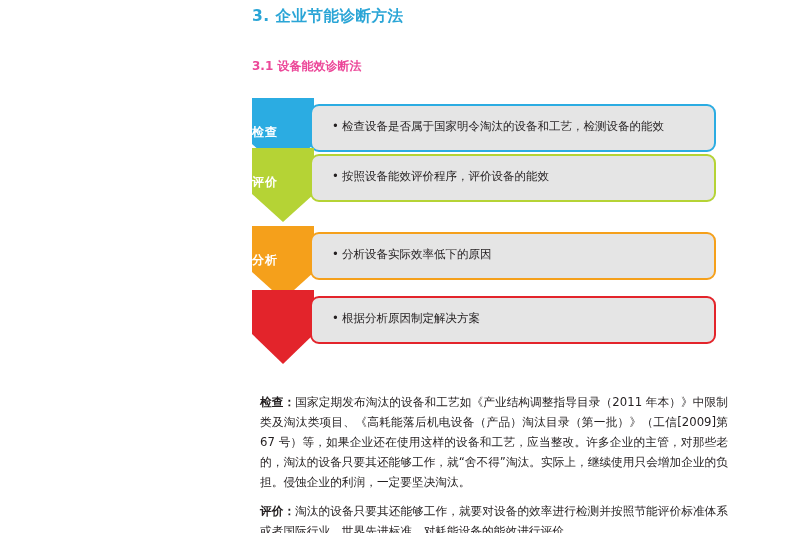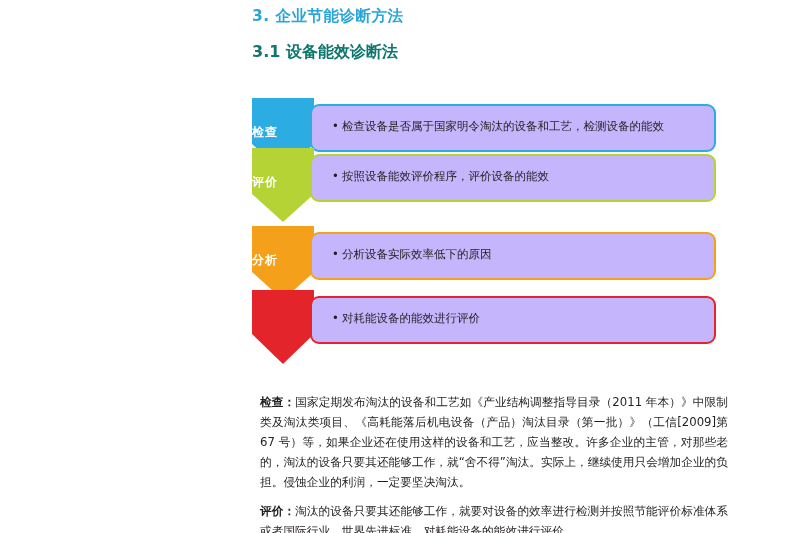--- a/index.html
+++ b/index.html
@@ -27,24 +27,24 @@
     left: 252px;
     top: 6px;
     font-size: 15.5px;
     font-weight: bold;
     color: #2aa5d6;
     letter-spacing: 0.5px;
   }
   .h3 {
     position: absolute;
     left: 252px;
-    top: 42px;
-    font-size: 16px;
+    top: 58px;
+    font-size: 12px;
     font-weight: bold;
-    color: #0f766e;
+    color: #ec4899;
   }
   .intro {
     position: absolute;
     left: 252px;
     top: 74px;
     font-size: 11.5px;
     color: #231f20;
     letter-spacing: 0.2px;
   }
 
@@ -100,21 +100,21 @@
   
   .bubble {
     position: absolute;
     left: 58px;
     top: 0;
     width: 406px;
     height: 48px;
     border-radius: 9px;
     border: 2px solid #000;
     box-sizing: border-box;
-    background: #c4b5fd;
+    background: #e5e5e5;
   }
   .bubble .btxt {
     position: absolute;
     left: 20px;
     top: 13px;
     font-size: 11.5px;
     color: #231f20;
     white-space: nowrap;
   }
   .bullet {
@@ -184,21 +184,21 @@
     </div>
 
     <div class="row row-3">
       <div class="chev chev-3">
         <svg class="shape" viewBox="0 0 62 74" preserveAspectRatio="none">
           <polygon points="0,0 62,0 62,44 31,74 0,44" fill="#e3242b"></polygon>
         </svg>
         <div class="txt">解决</div>
       </div>
       <div class="bubble" style="border-color:#e3242b">
-        <div class="btxt"><span class="bullet">•</span><span>对耗能设备的能效进行评价</span></div>
+        <div class="btxt"><span class="bullet">•</span><span>根据分析原因制定解决方案</span></div>
       </div>
     </div>
 
   </div>
 
   <div class="para p1">
     <b>检查：</b><span>国家定期发布淘汰的设备和工艺如《产业结构调整指导目录（2011 年本）》中限制类及淘汰类项目、《高耗能落后机电设备（产品）淘汰目录（第一批）》（工信[2009]第 67 号）等，如果企业还在使用这样的设备和工艺，应当整改。许多企业的主管，对那些老的，淘汰的设备只要其还能够工作，就“舍不得”淘汰。实际上，继续使用只会增加企业的负担。侵蚀企业的利润，一定要坚决淘汰。</span>
   </div>
 
   <div class="para p2">

